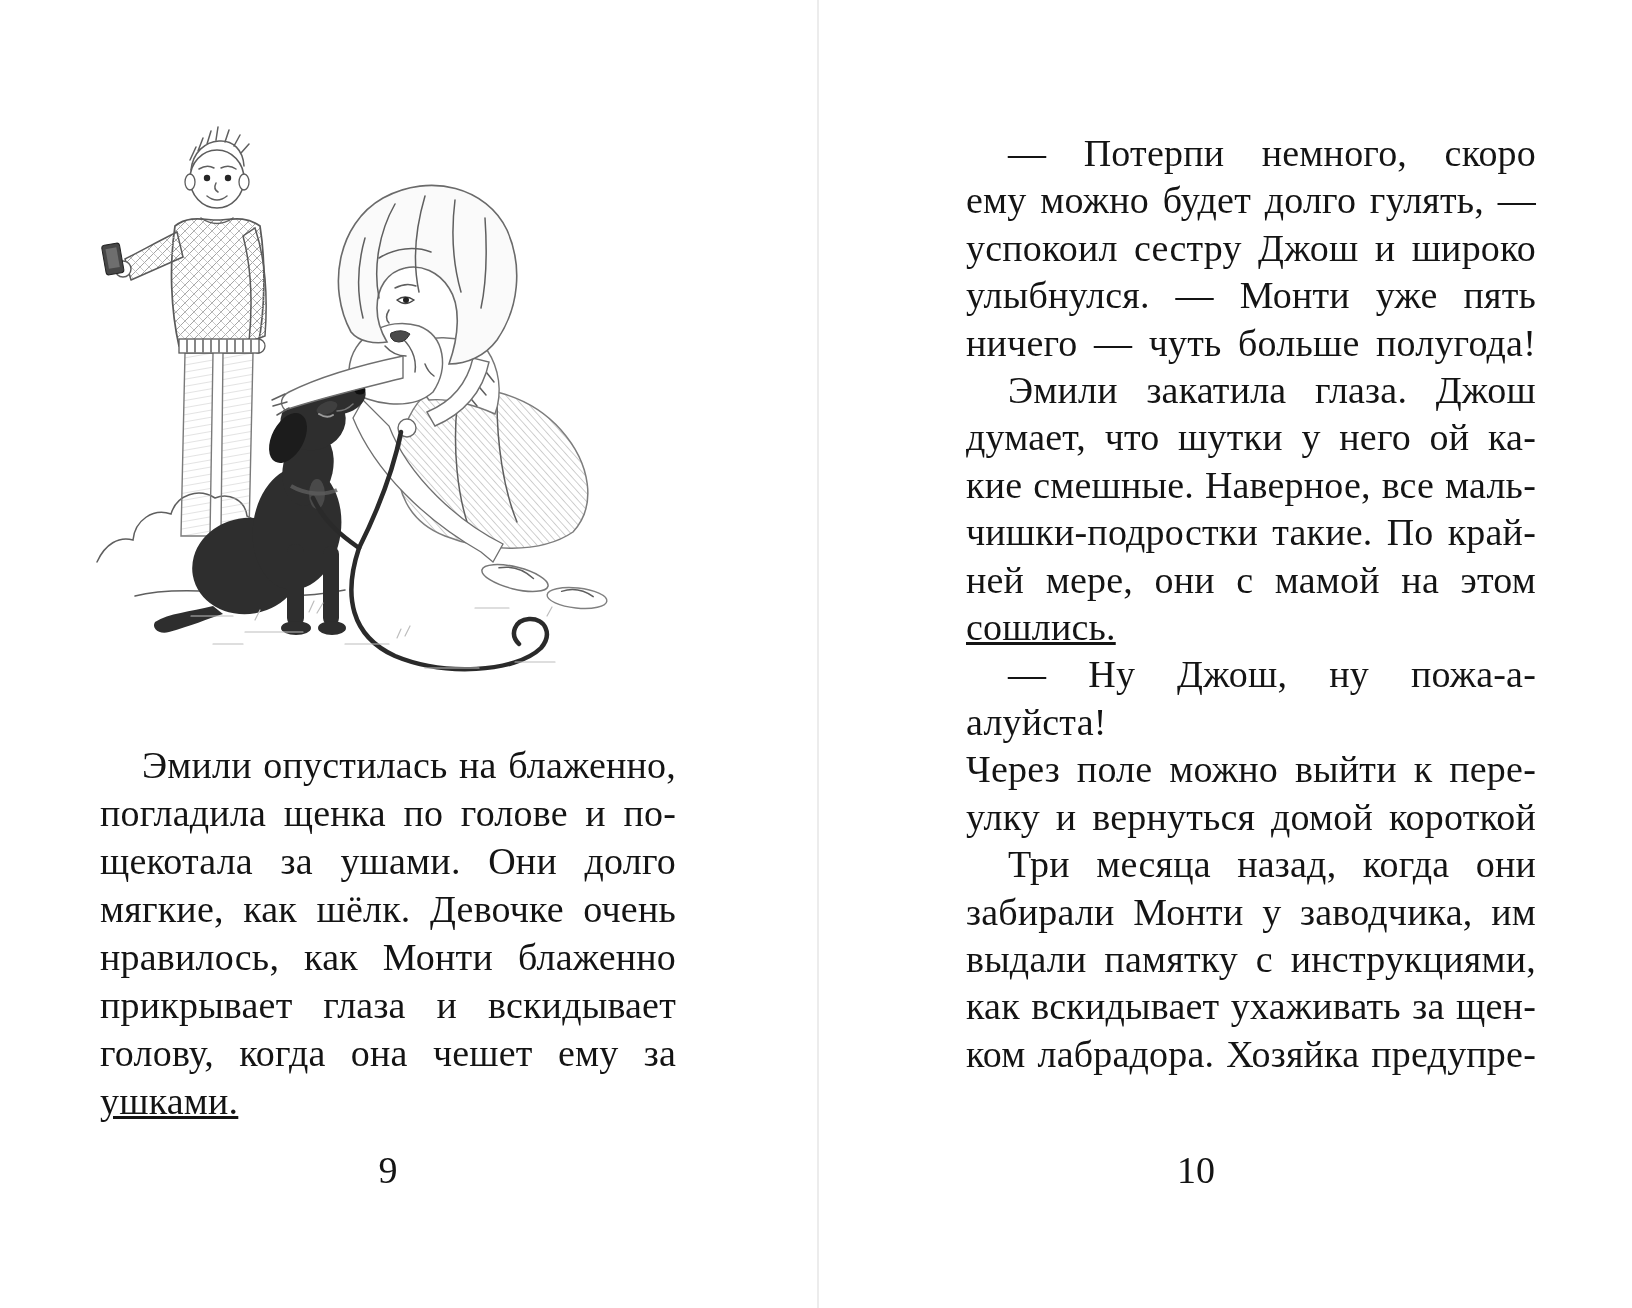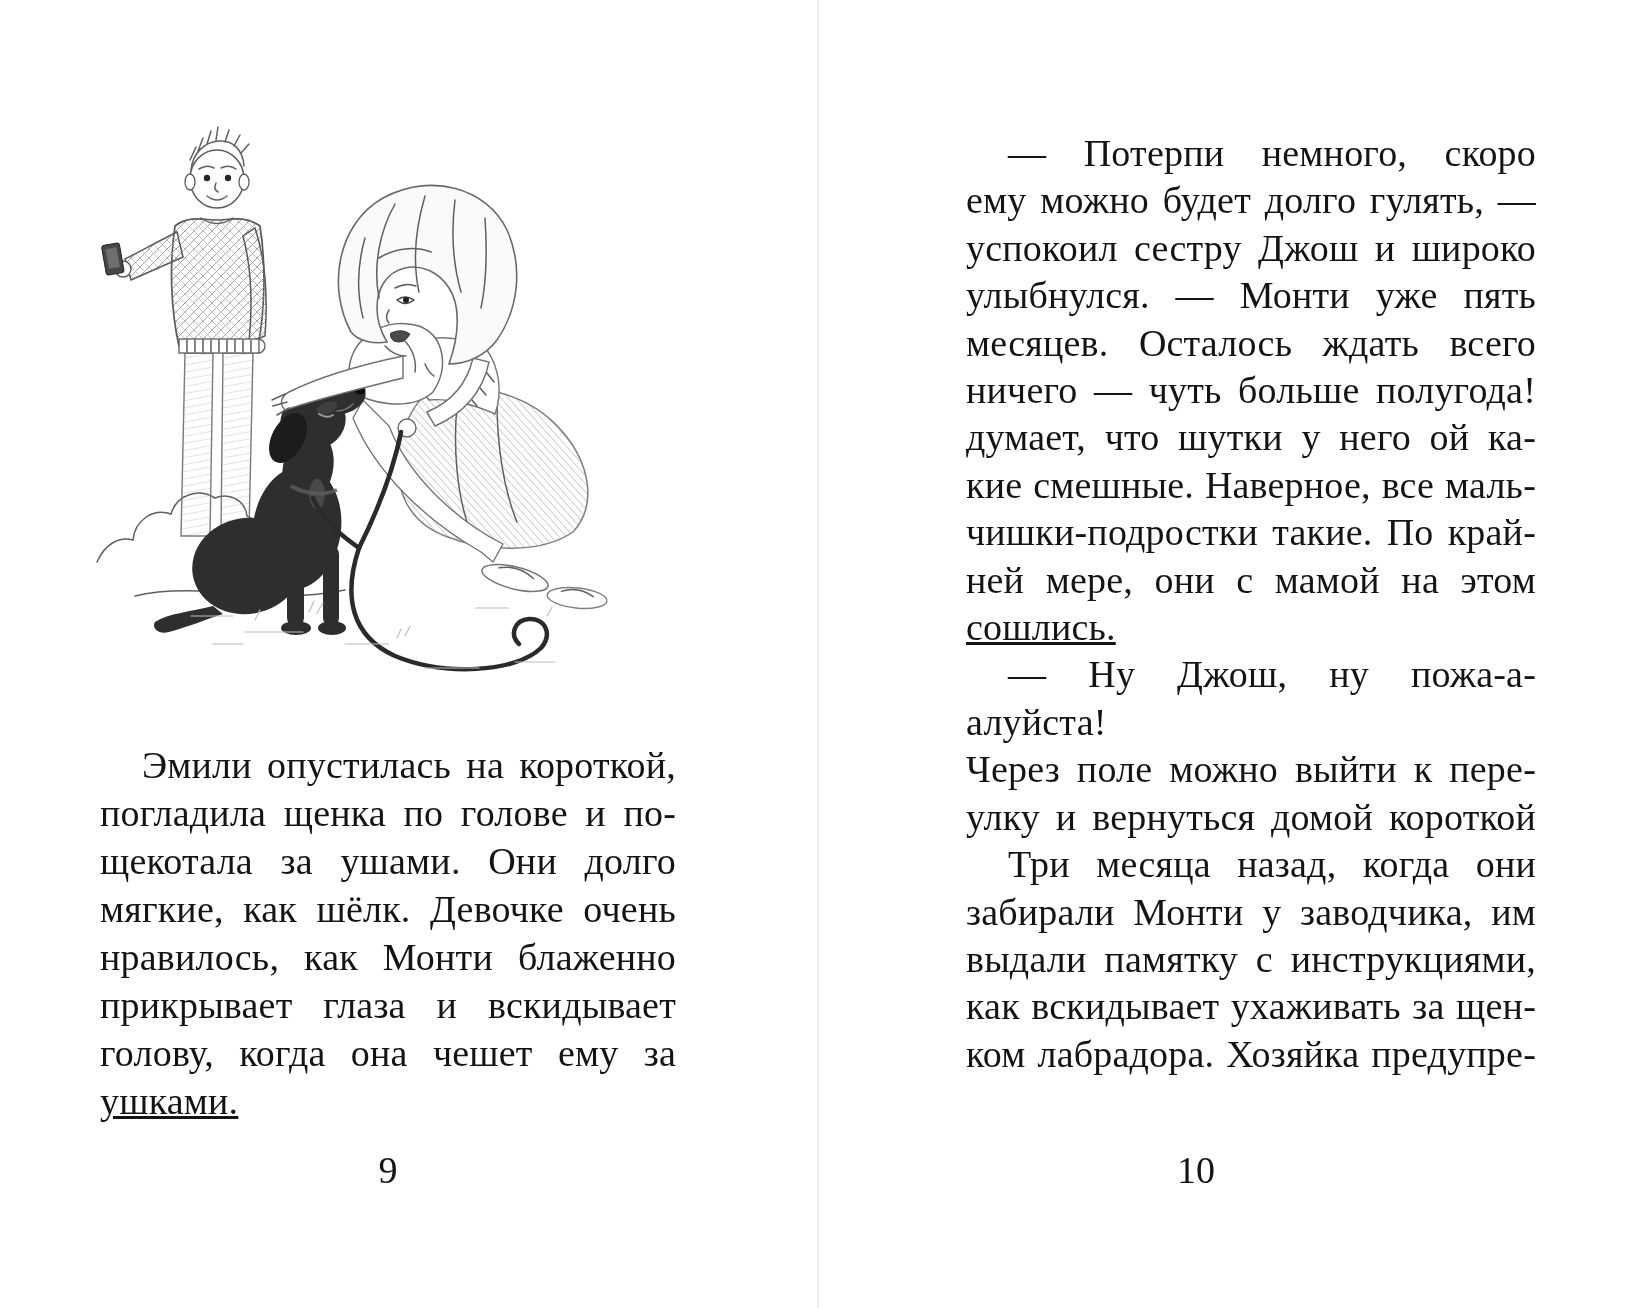--- a/index.html
+++ b/index.html
@@ -168,41 +168,41 @@
         </g>
 
         <g stroke="#bdbdbd" stroke-width="1.2" fill="none" stroke-linecap="round">
           <path d="M96 520 h42 M150 536 h58 M250 548 h44 M330 572 h54 M118 548 h30 M420 566 h40 M380 512 h34"></path>
           <path d="M214 516 l5 -11 M222 517 l6 -10 M310 540 l5 -10 M302 542 l4 -9 M160 524 l5 -10 M452 520 l5 -9"></path>
         </g>
       </svg>
     </figure>
 
     <div class="text-block left-text">
-        <div class="line first">Эмили опустилась на короткой,</div>
+        <div class="line first">Эмили опустилась на блаженно,</div>
         <div class="line">погладила щенка по голове и по-</div>
         <div class="line">щекотала за ушами. Они долго</div>
         <div class="line">мягкие, как шёлк. Девочке очень</div>
         <div class="line">нравилось, как Монти блаженно</div>
         <div class="line">прикрывает глаза и вскидывает</div>
         <div class="line">голову, когда она чешет ему за</div>
         <div class="line end">ушками.</div>
       </div>
 
     <div class="page-number pn-left">9</div>
   </section>
 
   <section class="page page-right">
     <div class="text-block right-text">
         <div class="line first">— Потерпи немного, скоро</div>
         <div class="line">ему можно будет долго гулять, —</div>
         <div class="line">успокоил сестру Джош и широко</div>
         <div class="line">улыбнулся. — Монти уже пять</div>
-        <div class="line">месяцев. Осталось ждать всего</div>
         <div class="line">ничего — чуть больше полугода!</div>
+        <div class="line first">Эмили закатила глаза. Джош</div>
         <div class="line">думает, что шутки у него ой ка-</div>
         <div class="line">кие смешные. Наверное, все маль-</div>
         <div class="line">чишки-подростки такие. По край-</div>
         <div class="line">ней мере, они с мамой на этом</div>
         <div class="line end">сошлись.</div>
         <div class="line first">— Ну Джош, ну пожа-а-алуйста!</div>
         <div class="line">Через поле можно выйти к пере-</div>
         <div class="line">улку и вернуться домой короткой</div>
         <div class="line first">Три месяца назад, когда они</div>
         <div class="line">забирали Монти у заводчика, им</div>

